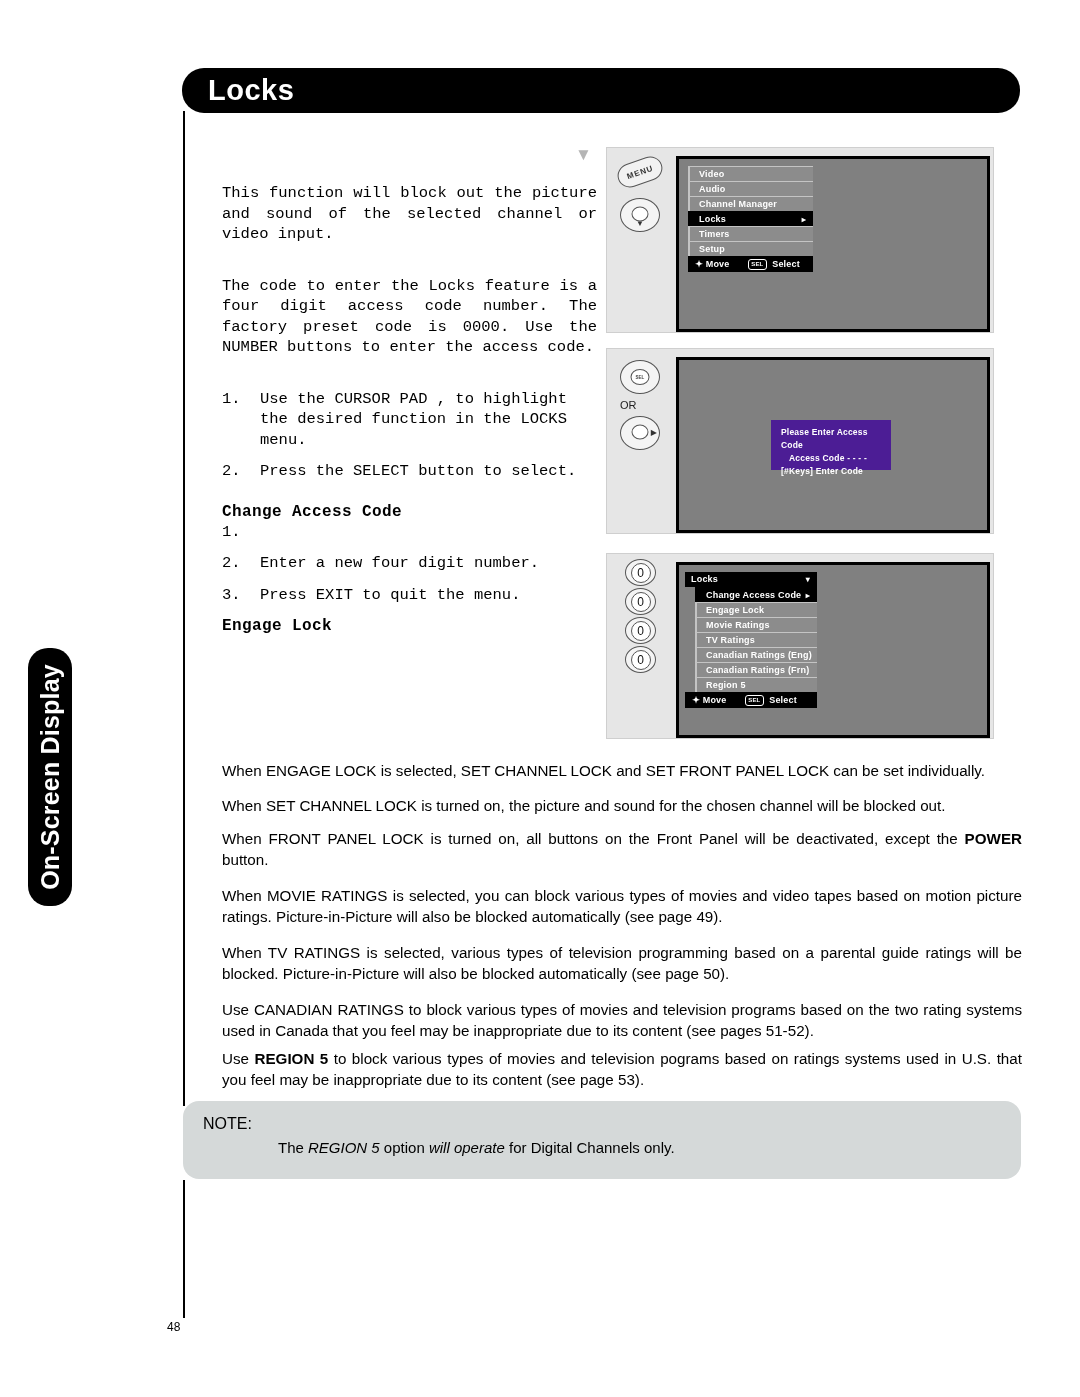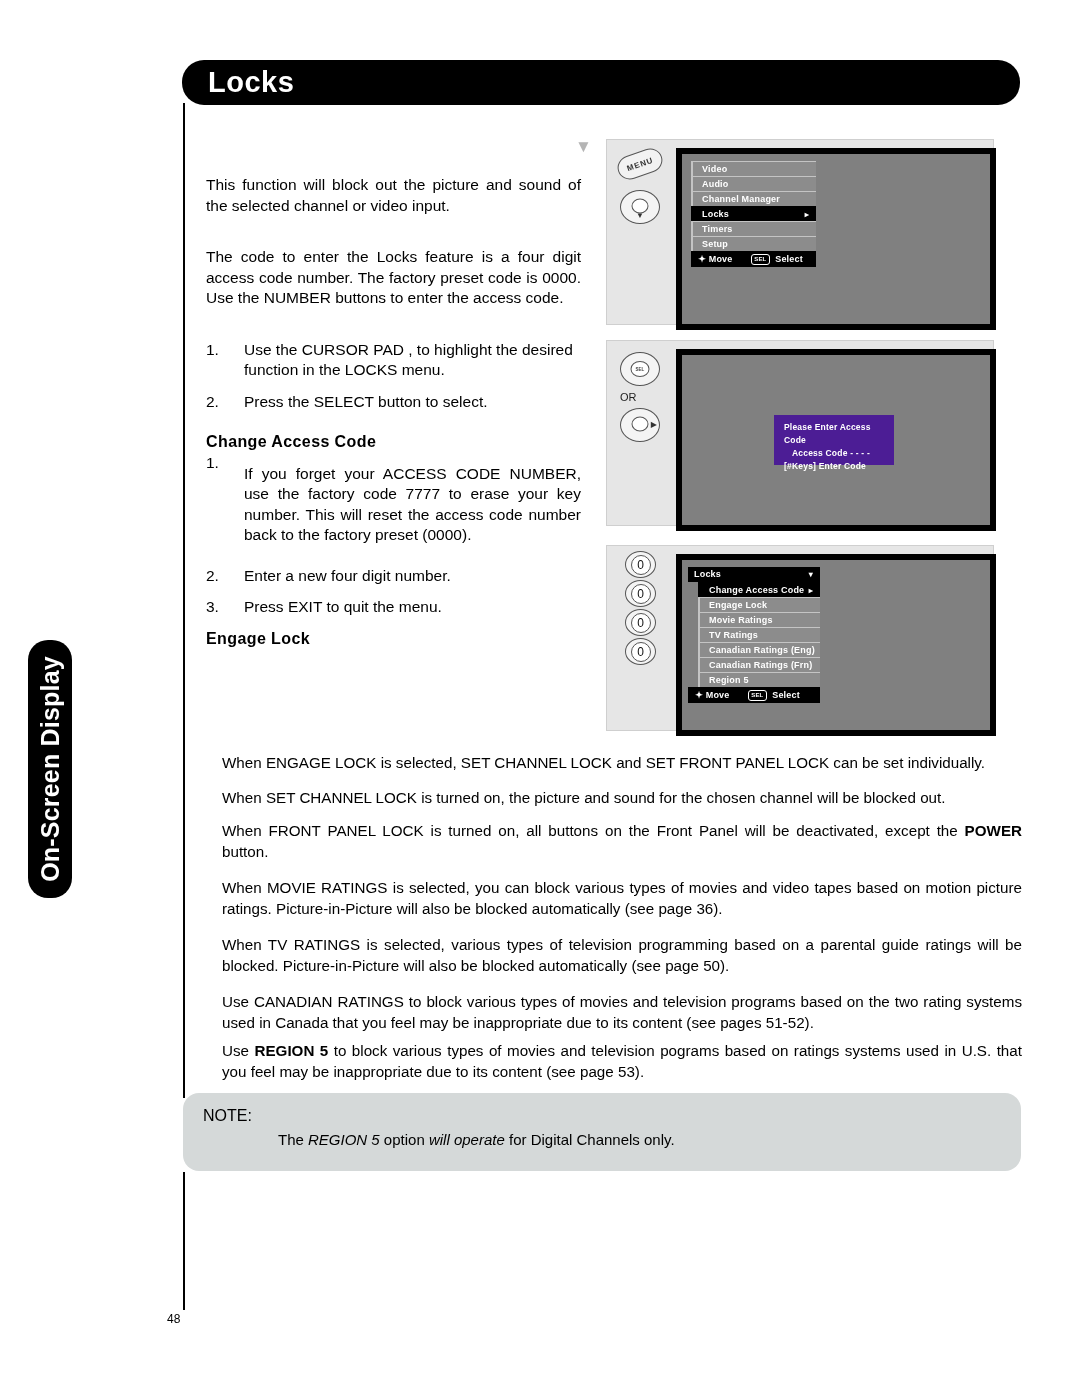--- a/index.html
+++ b/index.html
@@ -13,20 +13,21 @@
     position: relative;
     font-family: "Liberation Sans", sans-serif;
     color: #000000;
     overflow: hidden;
   }
 
   
   #page {
     position: absolute;
     inset: 0;
+    margin-top: 8px;
   }
 
   .title-bar {
     position: absolute;
     left: 182px;
     top: 60px;
     width: 838px;
     height: 45px;
     background: #000000;
     border-radius: 22px 22px 22px 22px;
@@ -76,25 +77,26 @@
   .page-number {
     position: absolute;
     left: 167px;
     top: 1312px;
     font-size: 12px;
   }
 
   
   .col-text {
     position: absolute;
-    left: 206px;
+    left: 222px;
     top: 175px;
     width: 375px;
     font-size: 15.5px;
     line-height: 20.5px;
+    font-family: Liberation Mono, monospace;
   }
   .p { margin: 0 0 0 0; }
   .para-justify { text-align: justify; text-justify: inter-word; }
   .spacer-lg { height: 31px; }
   .spacer-md { height: 20px; }
   .spacer-sm { height: 11px; }
 
   .numlist-item {
     position: relative;
     padding-left: 38px;
@@ -150,21 +152,21 @@
 
   
   .fig {
     position: absolute;
     background: #e6e6e6;
     border: 1px solid #cfcfcf;
   }
   .fig-screen {
     position: absolute;
     background: #808080;
-    border: 6px solid #000000;
+    border: 3px solid #000000;
   }
   .remote-col {
     position: absolute;
     left: 0;
     top: 0;
     width: 72px;
     height: 100%;
   }
 
   
@@ -390,21 +392,20 @@
       <span>Press the SELECT button to select.</span>
     </div>
 
     <div class="spacer-md"></div>
     <div class="sec-head">Change Access Code</div>
 
     <div class="numlist-item para-justify">
       <span class="num">1.</span>
     </div>
     <div class="spacer-sm"></div>
-    <div class="sub-indent para-justify">If you forget your ACCESS CODE NUMBER, use the factory code 7777 to erase your key number. This will reset the access code number back to the factory preset (0000).</div>
     <div class="spacer-md"></div>
     <div class="numlist-item">
       <span class="num">2.</span>
       <span>Enter a new four digit number.</span>
     </div>
     <div class="spacer-sm"></div>
     <div class="numlist-item">
       <span class="num">3.</span>
       <span>Press EXIT to quit the menu.</span>
     </div>
@@ -415,21 +416,21 @@
   <div class="col-wide" style="top:753px">
     <p class="wide-p">When ENGAGE LOCK is selected, SET CHANNEL LOCK and SET FRONT PANEL LOCK can be set individually.</p>
   </div>
   <div class="col-wide" style="top:821px">
     <p class="wide-p"><span>When FRONT PANEL LOCK is turned on, all buttons on the Front Panel will be deactivated, except the </span><span class="nb">POWER</span><span> button.</span></p>
   </div>
   <div class="col-wide" style="top:788px">
     <p class="wide-p">When SET CHANNEL LOCK is turned on, the picture and sound for the chosen channel will be blocked out.</p>
   </div>
   <div class="col-wide" style="top:878px">
-    <p class="wide-p">When MOVIE RATINGS is selected, you can block various types of movies and video tapes based on motion picture ratings. Picture-in-Picture will also be blocked automatically (see page 36).</p>
+    <p class="wide-p">When MOVIE RATINGS is selected, you can block various types of movies and video tapes based on motion picture ratings. Picture-in-Picture will also be blocked automatically (see page 49).</p>
   </div>
   <div class="col-wide" style="top:935px">
     <p class="wide-p">When TV RATINGS is selected, various types of television programming based on a parental guide ratings will be blocked. Picture-in-Picture will also be blocked automatically (see page 50).</p>
   </div>
   <div class="col-wide" style="top:992px">
     <p class="wide-p">Use CANADIAN RATINGS to block various types of movies and television programs based on the two rating systems used in Canada that you feel may be inappropriate due to its content (see pages 51-52).</p>
   </div>
   <div class="col-wide" style="top:1041px">
     <p class="wide-p"><span>Use </span><span class="nb">REGION 5</span><span> to block various types of movies and television pograms based on ratings systems used in U.S. that you feel may be inappropriate due to its content (see page 53).</span></p>
   </div>

